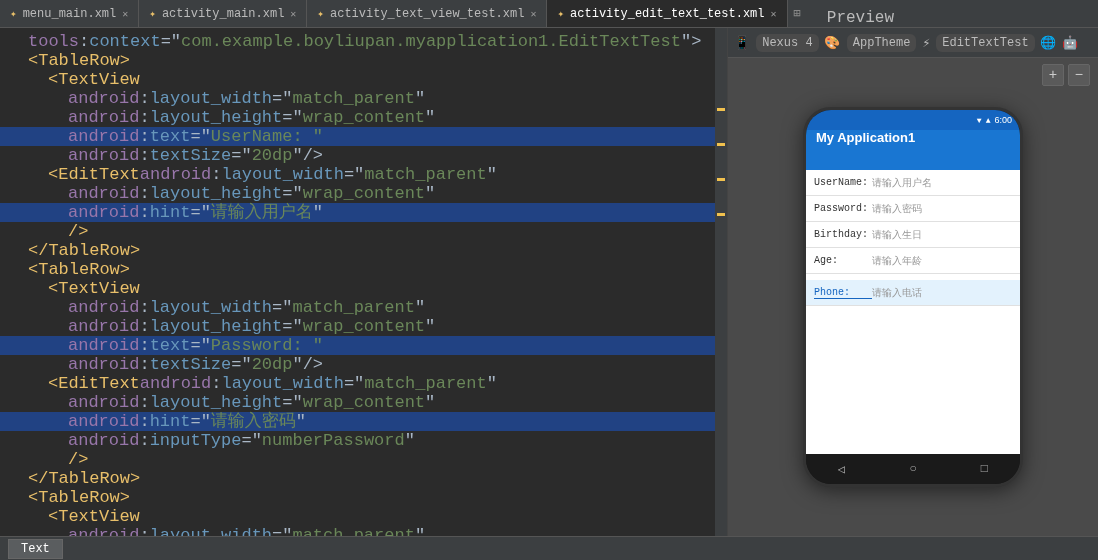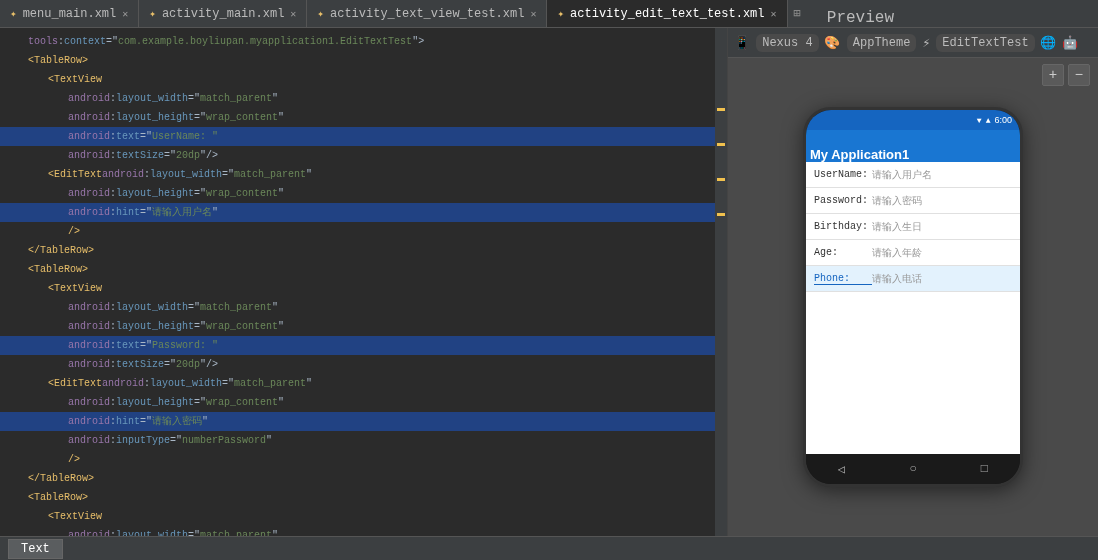--- a/index.html
+++ b/index.html
@@ -71,21 +71,21 @@
     .editor-pane {
       flex: 1;
       background: #2b2b2b;
       position: relative;
       overflow: hidden;
       border-right: 1px solid #444;
     }
 
     .code-content {
       padding: 4px 0;
-      font-size: 10px;
+      font-size: 17px;
       line-height: 19px;
       position: relative;
     }
 
     .code-line {
       display: flex;
       align-items: flex-start;
       padding: 0 8px;
       min-height: 19px;
     }
@@ -188,25 +188,25 @@
       align-items: center;
       justify-content: flex-end;
       padding: 0 8px;
       gap: 4px;
       flex-shrink: 0;
     }
     .status-icon { font-size: 8px; color: #fff; }
     .status-time { font-size: 9px; color: #fff; font-family: sans-serif; }
 
     .phone-toolbar {
-      height: 32px;
+      height: 40px;
       background: #1976d2;
       display: flex;
-      align-items: flex-end;
-      padding: 0 4px;
+      align-items: flex-start;
+      padding: 0 10px;
       flex-shrink: 0;
     }
     .phone-app-title {
       font-size: 13px;
       color: #fff;
       font-family: sans-serif;
       font-weight: bold;
     }
 
     .phone-content {
@@ -217,20 +217,21 @@
 
     .form-row {
       display: flex;
       align-items: center;
       border-bottom: 1px solid #e0e0e0;
       padding: 5px 8px;
       min-height: 26px;
     }
     .form-row.active {
       background: #e3f2fd;
+      margin-top: 6px;
     }
     .form-label {
       font-size: 10px;
       color: #333;
       width: 58px;
       font-family: Liberation Mono, monospace;
       flex-shrink: 0;
     }
     .form-hint {
       font-size: 10px;

